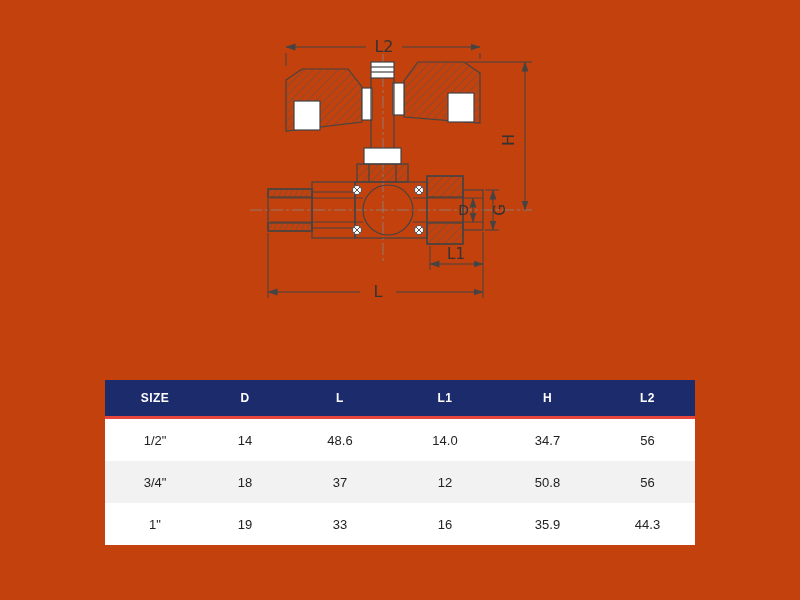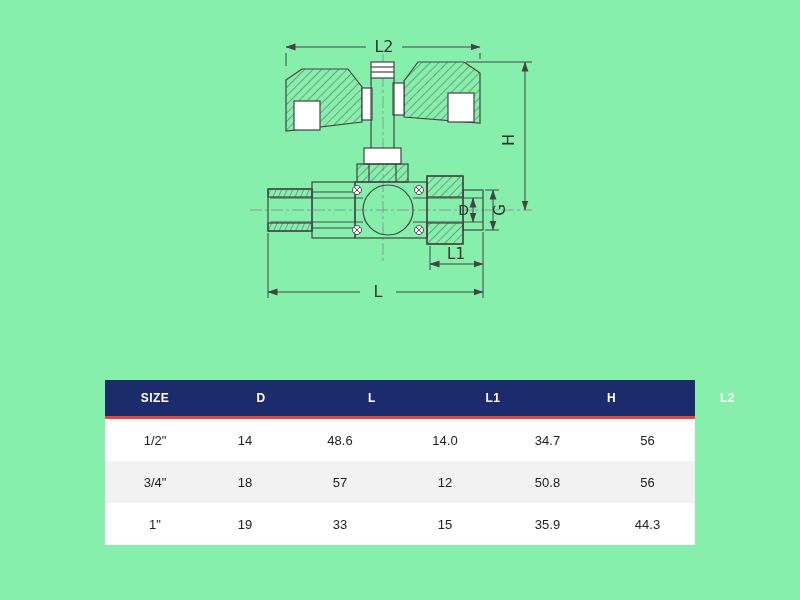--- a/index.html
+++ b/index.html
@@ -1,36 +1,36 @@
 <!DOCTYPE html>
 <html style="--header-bg: #1c2b6b; --accent: #e8463c; --row-alt: #f2f2f3; --line: #444444;"><head>
 <meta charset="utf-8">
 <style>
   * { margin:0; padding:0; box-sizing:border-box; }
   html,body { background:#ffffff; }
   body {
     width:800px; height:600px;
     font-family:"Liberation Sans", sans-serif;
   }
-  .stage { position:relative; width:800px; height:600px; background:#86efac; overflow:hidden; }
+  .stage { position:relative; width:800px; height:600px; background:#c2410c; overflow:hidden; }
 
   .drawing { position:absolute; top:0; left:0; }
   svg text {
     font-family:"DejaVu Sans", "Liberation Sans", sans-serif;
     fill:#333;
     stroke:none;
   }
 
   .spec-table { position:absolute; left:105px; top:380px; width:590px; }
   .thead, .tr {
     display:grid;
     grid-template-columns:100px 80px 110px 100px 105px 95px;
     align-items:center;
   }
-  .thead { background:var(--header-bg, #1c2b6b); height:36px;gap:16px; }
+  .thead { background:var(--header-bg, #1c2b6b); height:36px; }
   .th { color:#ffffff; font-size:12px; font-weight:bold; text-align:center; letter-spacing:.5px; }
   .accent { height:3px; background:var(--accent, #e8463c); }
   .tr { height:42px; background:#ffffff; }
   .tr.alt { background:var(--row-alt, #f2f2f3); }
   .td { text-align:center; font-size:13px; color:#222; }
 </style>
 </head>
 <body>
 
 <div class="stage">
@@ -179,28 +179,28 @@
       <div class="td">14</div>
       <div class="td">48.6</div>
       <div class="td">14.0</div>
       <div class="td">34.7</div>
       <div class="td">56</div>
     </div>
 
     <div class="tr alt">
       <div class="td">3/4"</div>
       <div class="td">18</div>
-      <div class="td">57</div>
+      <div class="td">37</div>
       <div class="td">12</div>
       <div class="td">50.8</div>
       <div class="td">56</div>
     </div>
 
     <div class="tr">
       <div class="td">1"</div>
       <div class="td">19</div>
       <div class="td">33</div>
-      <div class="td">15</div>
+      <div class="td">16</div>
       <div class="td">35.9</div>
       <div class="td">44.3</div>
     </div>
   </div>
 </div>
 
 </body></html>

